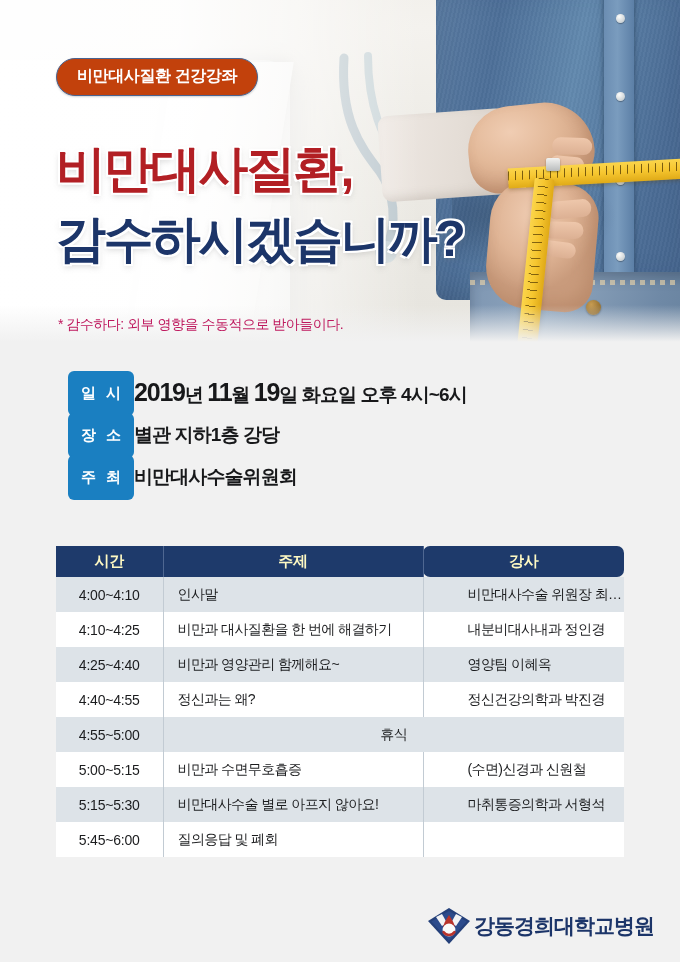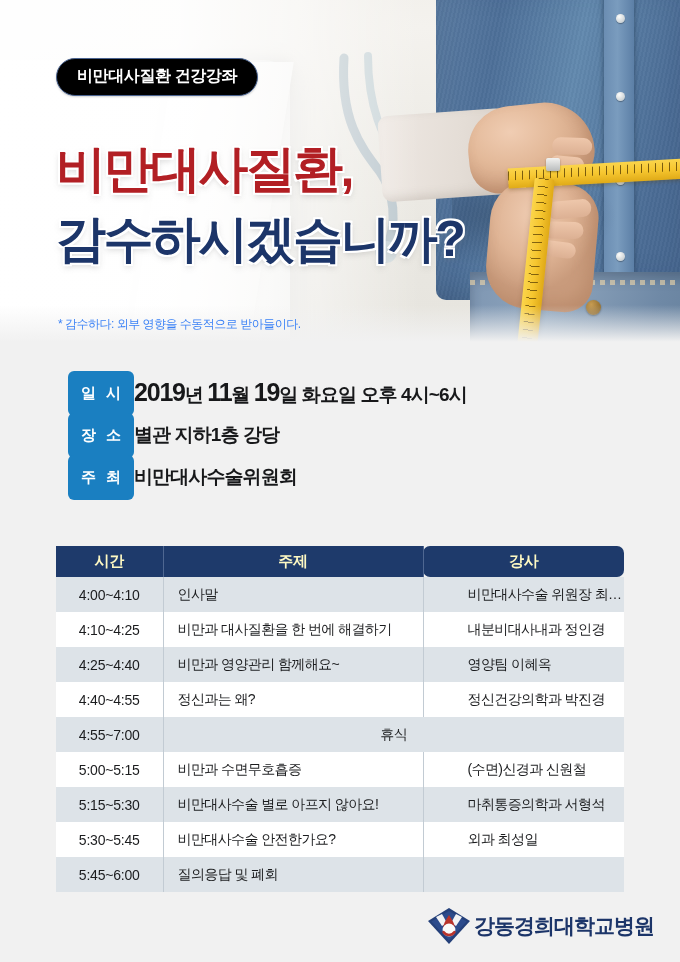--- a/index.html
+++ b/index.html
@@ -234,21 +234,21 @@
     width: 420px; height: 100%;
     background: linear-gradient(90deg, rgba(255,255,255,.97) 0%, rgba(255,255,255,.93) 42%, rgba(255,255,255,.55) 72%, rgba(255,255,255,0) 100%);
     pointer-events: none;
   }
 
   
   .badge {
     position: absolute;
     left: 56px; top: 58px;
     padding: 7px 20px 8px;
-    background: #000000;
+    background: #c2410c;
     border: 1px solid #4a6390;
     border-radius: 20px;
     color: #ffffff;
     font-size: 16px;
     font-weight: bold;
     letter-spacing: -.4px;
     white-space: nowrap;
     box-shadow: 0 1px 2px rgba(0,0,0,.18);
   }
 
@@ -263,22 +263,22 @@
       2px 2px 0 #ffffff, -2px 2px 0 #ffffff,
       2px -2px 0 #ffffff, -2px -2px 0 #ffffff,
       0 3px 6px rgba(120,120,120,.35);
   }
   .title-1 { top: 136px; color: #b21f24; }
   .title-2 { top: 206px; color: #1c3569; }
 
   .footnote {
     position: absolute;
     left: 58px; top: 316px;
-    font-size: 12px;
-    color: #3b82f6;
+    font-size: 14px;
+    color: #be185d;
     letter-spacing: -.5px;
     white-space: nowrap;
   }
 
   
   .info {
     position: absolute;
     left: 0; top: 372px;
     width: 680px;
   }
@@ -483,37 +483,32 @@
           <td class="time">4:25~4:40</td>
           <td>비만과 영양관리 함께해요~</td>
           <td>영양팀 이혜옥</td>
         </tr>
         <tr>
           <td class="time">4:40~4:55</td>
           <td>정신과는 왜?</td>
           <td>정신건강의학과 박진경</td>
         </tr>
         <tr>
-          <td class="time">4:55~7:00</td>
+          <td class="time">4:55~5:00</td>
           <td class="break" colspan="2">휴식</td>
         </tr>
         <tr>
           <td class="time">5:00~5:15</td>
           <td>비만과 수면무호흡증</td>
           <td>(수면)신경과 신원철</td>
         </tr>
         <tr>
           <td class="time">5:15~5:30</td>
           <td>비만대사수술 별로 아프지 않아요!</td>
           <td>마취통증의학과 서형석</td>
-        </tr>
-        <tr>
-          <td class="time">5:30~5:45</td>
-          <td>비만대사수술 안전한가요?</td>
-          <td>외과 최성일</td>
         </tr>
         <tr>
           <td class="time">5:45~6:00</td>
           <td>질의응답 및 폐회</td>
           <td></td>
         </tr>
       </tbody>
   </table>
 
   <div class="logo">

